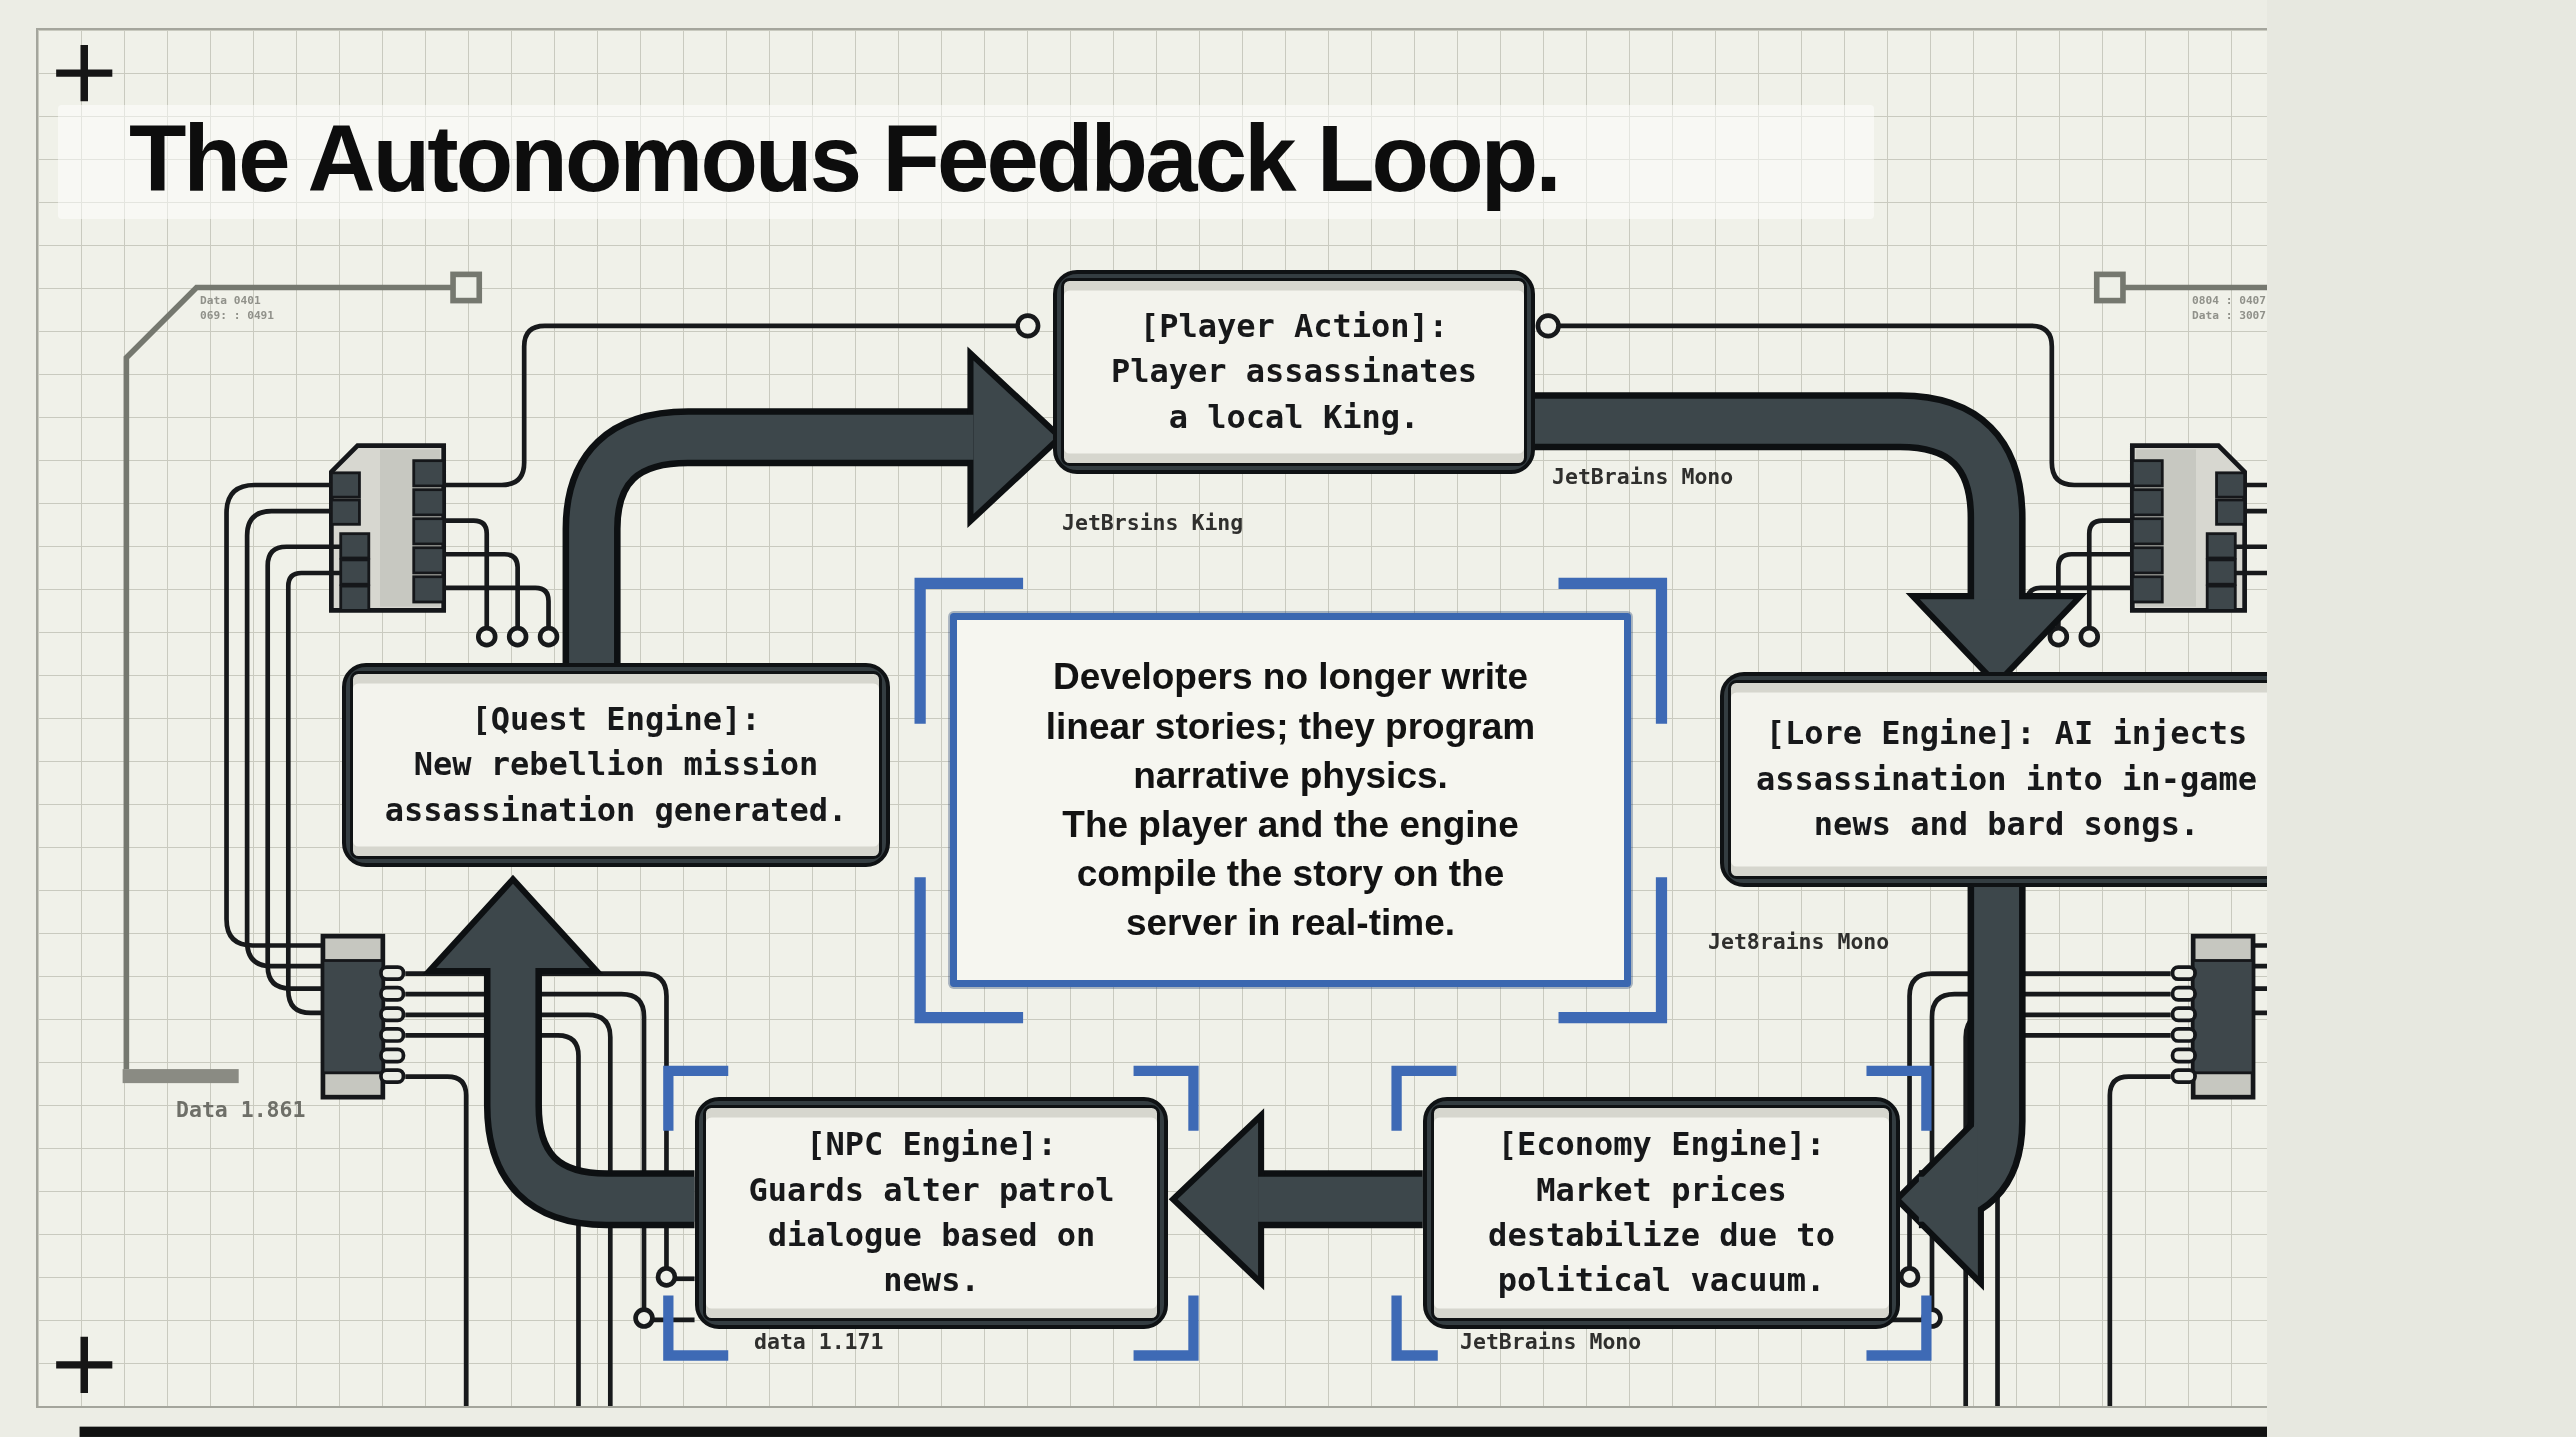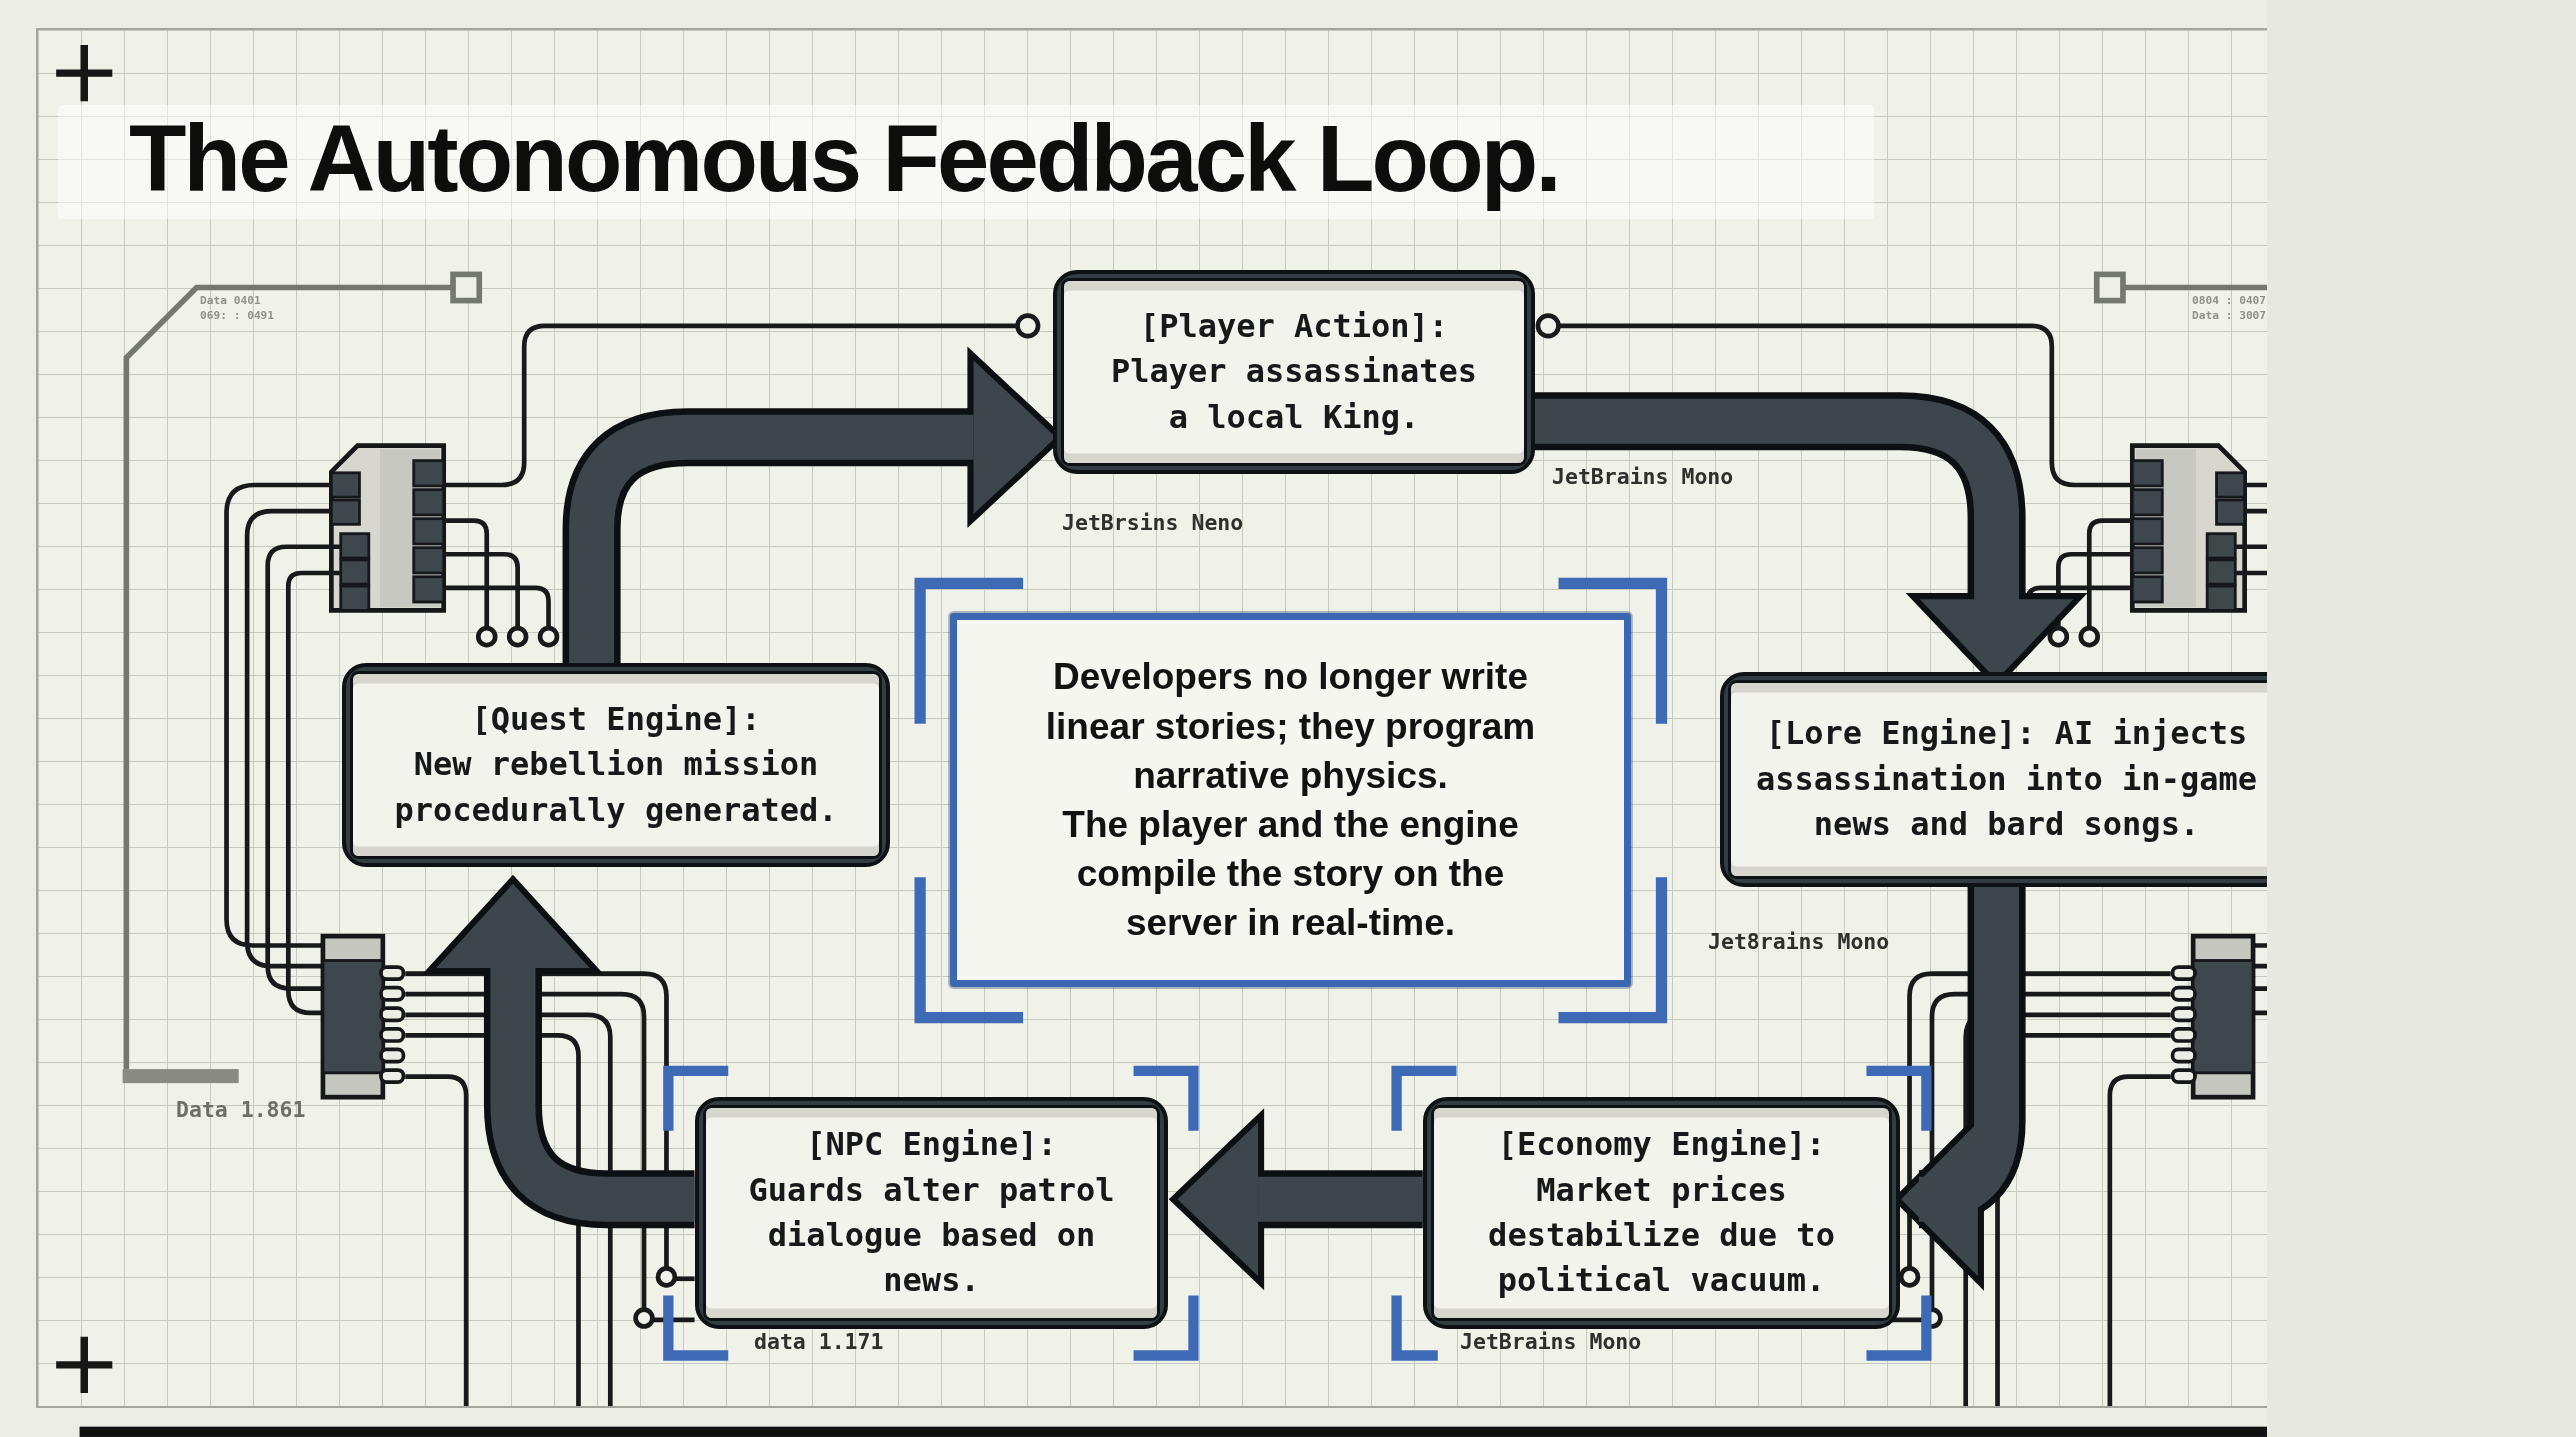--- a/index.html
+++ b/index.html
@@ -190,21 +190,21 @@
   <h1 class="title">The Autonomous Feedback Loop.</h1>
 
   <div class="node node-player">
     <div class="inner">[Player Action]:
 Player assassinates
 a local King.</div>
   </div>
   <div class="node node-quest">
     <div class="inner">[Quest Engine]:
 New rebellion mission
-procedurally generated.</div>
+assassination generated.</div>
   </div>
   <div class="node node-lore">
     <div class="inner">[Lore Engine]: AI injects
 assassination into in-game
 news and bard songs.</div>
   </div>
   <div class="node node-npc">
     <div class="inner">[NPC Engine]:
 Guards alter patrol
 dialogue based on
@@ -219,21 +219,21 @@
 
   <div class="callout">
     <div class="ctext">Developers no longer write
 linear stories; they program
 narrative physics.
 The player and the engine
 compile the story on the
 server in real-time.</div>
   </div>
 
-  <div class="mlabel" style="left:1062px;top:510px;">JetBrsins Neno</div>
+  <div class="mlabel" style="left:1062px;top:510px;">JetBrsins King</div>
   <div class="mlabel" style="left:1552px;top:464px;">JetBrains Mono</div>
   <div class="mlabel" style="left:1708px;top:929px;">Jet8rains Mono</div>
   <div class="mlabel" style="left:754px;top:1329px;">data 1.171</div>
   <div class="mlabel" style="left:1460px;top:1329px;">JetBrains Mono</div>
   <div class="mlabel gray" style="left:176px;top:1097px;">Data 1.861</div>
   <div class="mlabel gray" style="left:2346px;top:1069px;">Data. 5.31</div>
   <div class="mlabel tiny" style="left:200px;top:294px;">Data  0401
 069: : 0491</div>
   <div class="mlabel tiny" style="left:2192px;top:294px;">0804 : 0407
 Data : 3007</div>

